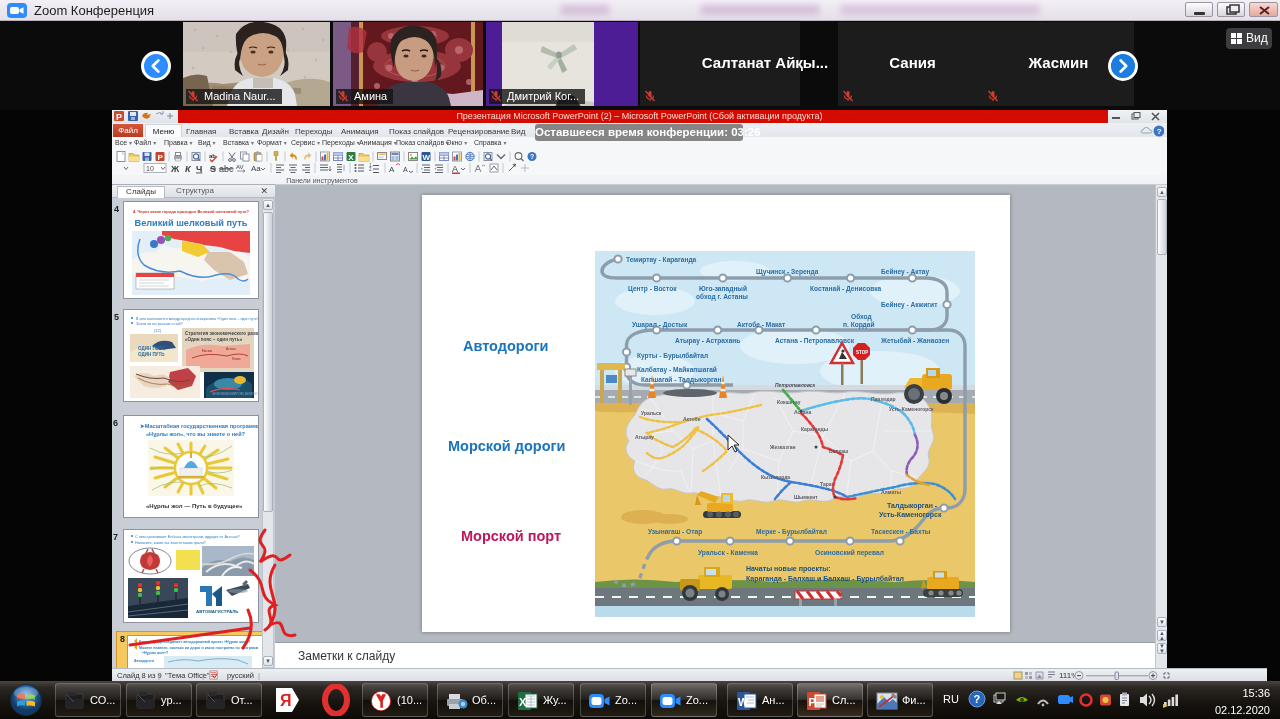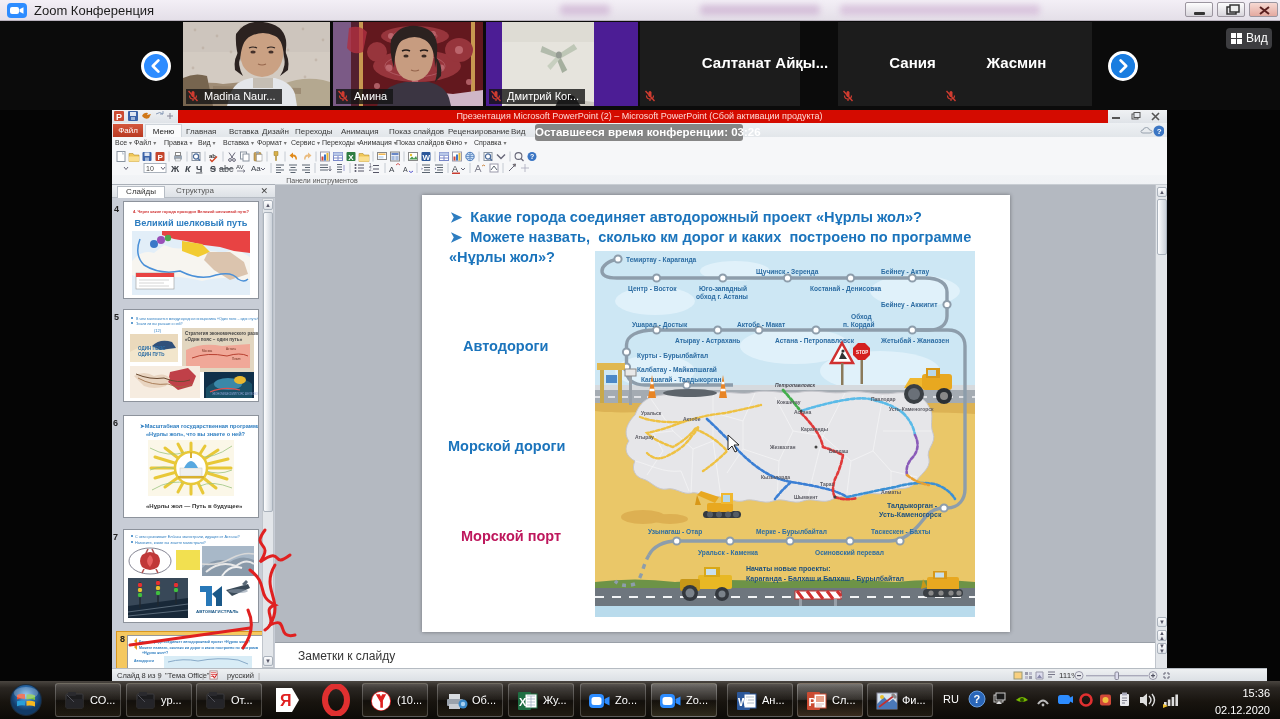--- a/index.html
+++ b/index.html
@@ -220,21 +220,21 @@
     </div>
     <div class="vtile" style="left:790px;width:149px;background:#1c1c1c;margin-left:48px;">
       <div class="cname">Сания</div>
       <svg class="micx" viewBox="0 0 12 12">
           <rect x="4.5" y="1" width="3" height="6" rx="1.5" fill="#d03c30"></rect>
           <path d="M2.5 5.5 Q2.5 9 6 9 Q9.5 9 9.5 5.5" stroke="#d03c30" stroke-width="1.2" fill="none"></path>
           <line x1="6" y1="9" x2="6" y2="11" stroke="#d03c30" stroke-width="1.2"></line>
           <line x1="1.5" y1="1" x2="10.5" y2="11" stroke="#d03c30" stroke-width="1.4"></line>
         </svg>
     </div>
-    <div class="vtile" style="left:941px;width:151px;background:#1c1c1c;">
+    <div class="vtile" style="left:983px;width:151px;background:#1c1c1c;">
       <div class="cname">Жасмин</div>
       <svg class="micx" viewBox="0 0 12 12">
           <rect x="4.5" y="1" width="3" height="6" rx="1.5" fill="#d03c30"></rect>
           <path d="M2.5 5.5 Q2.5 9 6 9 Q9.5 9 9.5 5.5" stroke="#d03c30" stroke-width="1.2" fill="none"></path>
           <line x1="6" y1="9" x2="6" y2="11" stroke="#d03c30" stroke-width="1.2"></line>
           <line x1="1.5" y1="1" x2="10.5" y2="11" stroke="#d03c30" stroke-width="1.4"></line>
         </svg>
     </div>
     <svg class="navbtn" style="left:141px;top:30px" viewBox="0 0 30 30">
         <circle cx="15" cy="15" r="14" fill="#2d8cff"></circle>
@@ -800,25 +800,20 @@
       </div>
 </div>
     </div>
     <div id="pscroll">
       <div style="position:absolute;left:0px;top:1px;width:10px;height:10px;background:linear-gradient(#fdfdfe,#dfe3e8);border:1px solid #aab2bc;border-radius:2px;font-size:6px;color:#556;text-align:center;line-height:9px;">▲</div>
       <div style="position:absolute;left:0px;top:13px;width:10px;height:300px;background:linear-gradient(90deg,#fdfdfe,#ccd2da);border:1px solid #aab2bc;border-radius:2px;"></div>
       <div style="position:absolute;left:0px;top:457px;width:10px;height:10px;background:linear-gradient(#fdfdfe,#dfe3e8);border:1px solid #aab2bc;border-radius:2px;font-size:6px;color:#556;text-align:center;line-height:9px;">▼</div>
 </div>
     <div id="marea"></div>
     <div id="slide">
-      <div style="position:absolute;left:28px;top:12px;width:560px;font-size:14.6px;font-weight:bold;color:#1b74bc;line-height:20px;white-space:nowrap;">
-        <div><span style="color:#2d7dc0">➤</span>&nbsp; Какие города соединяет автодорожный проект «Нұрлы жол»?</div>
-        <div><span style="color:#2d7dc0">➤</span>&nbsp; Можете назвать,&nbsp; сколько км дорог и каких&nbsp; построено по программе</div>
-        <div style="margin-left:-1px">«Нұрлы жол»?</div>
-      </div>
       <div style="position:absolute;left:41px;top:143px;font-size:14.5px;font-weight:bold;color:#1b74bc;">Автодороги</div>
       <div style="position:absolute;left:26px;top:243px;font-size:14.5px;font-weight:bold;color:#1b74bc;">Морской дороги</div>
       <div style="position:absolute;left:39px;top:333px;font-size:14.5px;font-weight:bold;color:#be185d;">Морской порт</div>
       <svg style="position:absolute;left:173px;top:56px" width="380" height="366" viewBox="0 0 380 366" font-family="Liberation Sans, sans-serif">
 
         <rect width="380" height="138" fill="#cde7f4"></rect>
         <g fill="#e0f1fa">
             <ellipse cx="60" cy="50" rx="40" ry="14"></ellipse>
             <ellipse cx="200" cy="95" rx="55" ry="18"></ellipse>
             <ellipse cx="320" cy="40" rx="45" ry="16"></ellipse>

